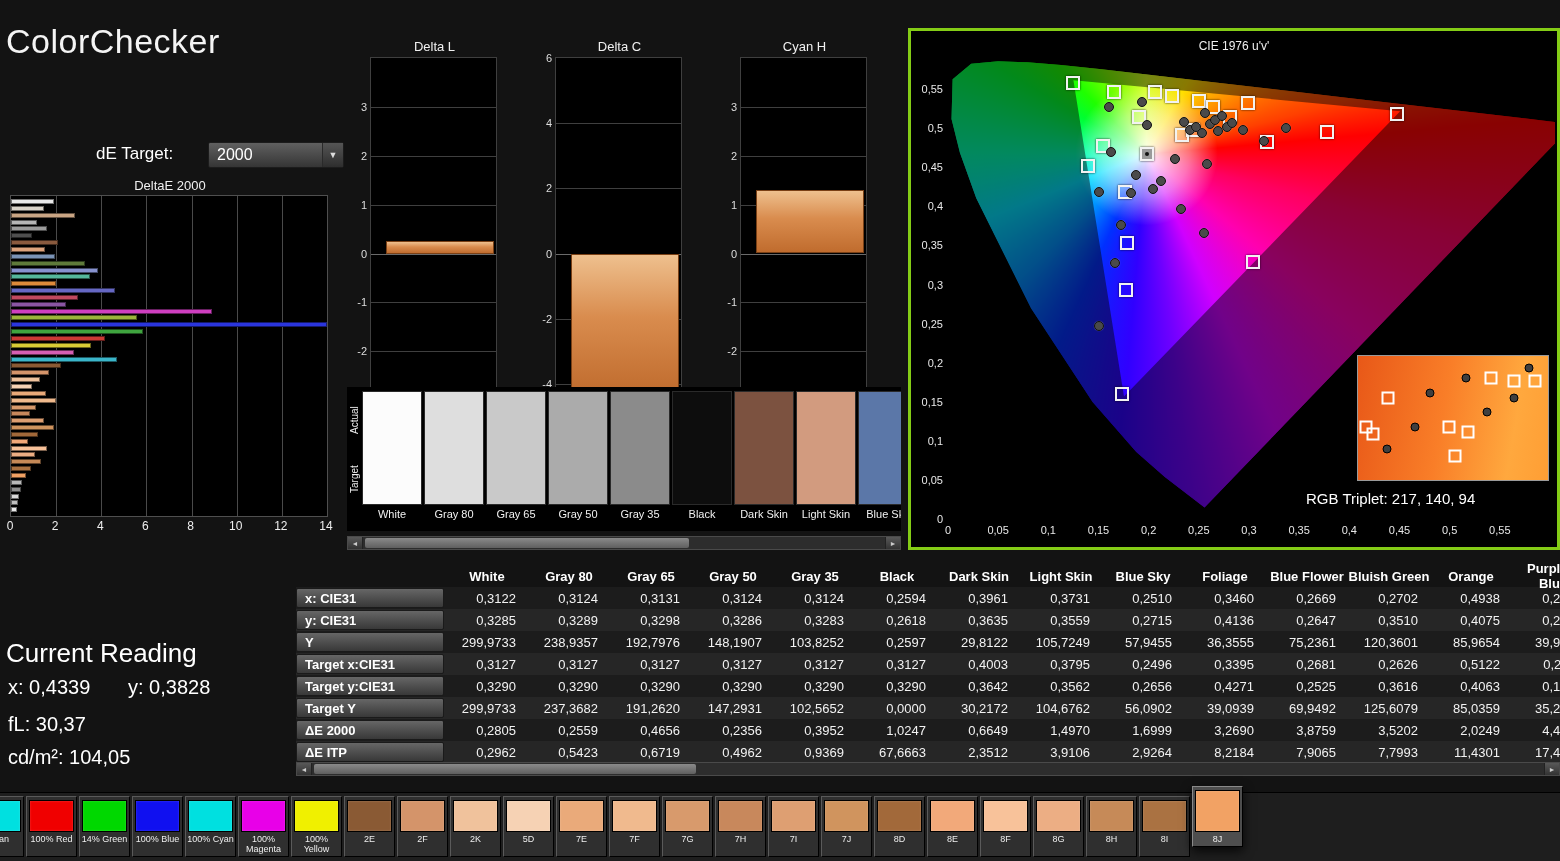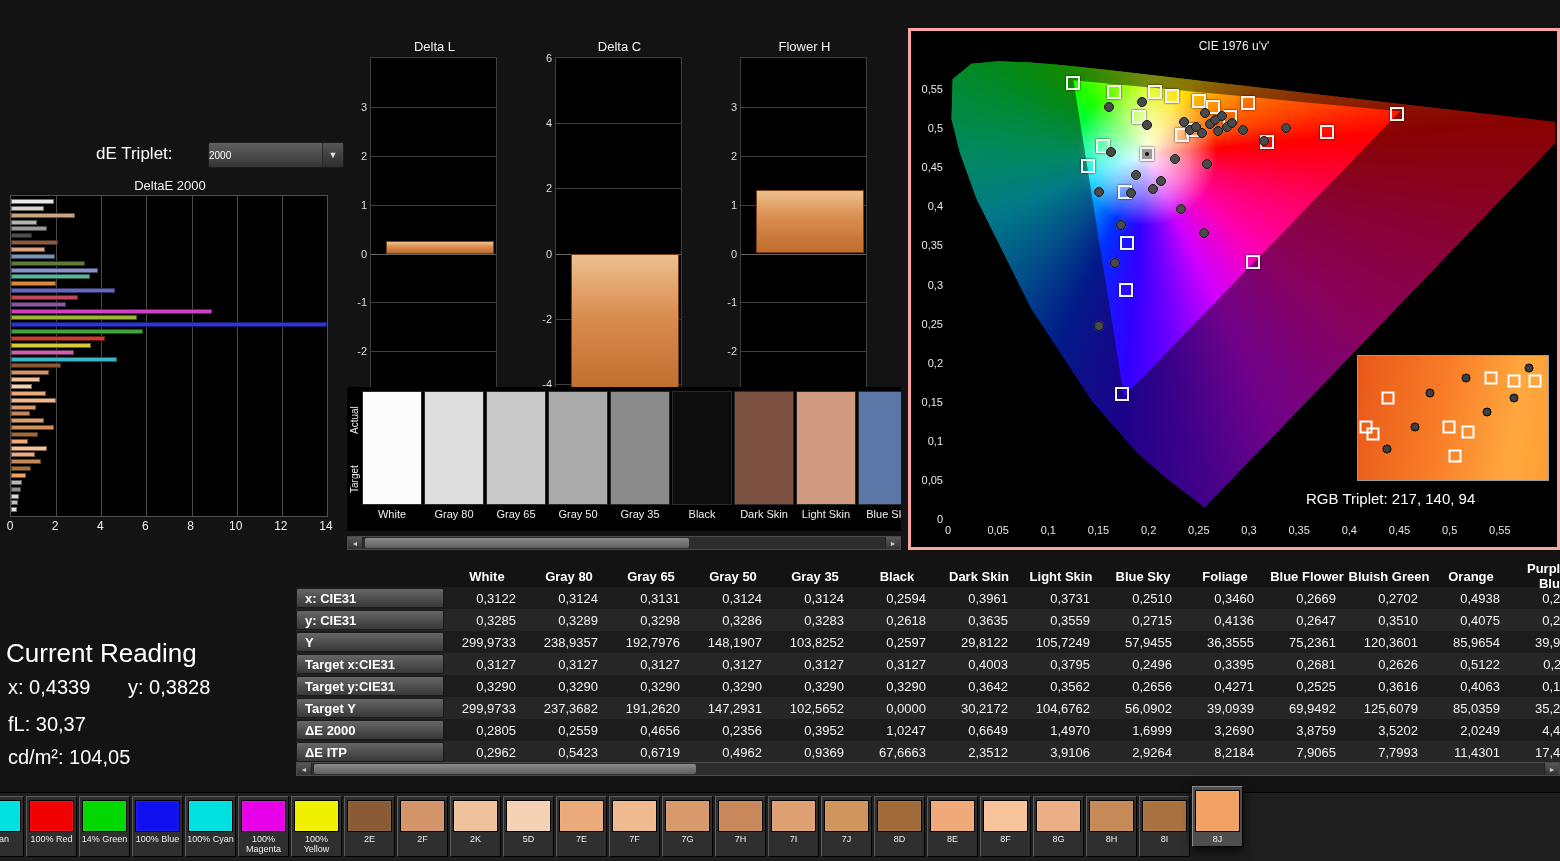--- a/index.html
+++ b/index.html
@@ -7,21 +7,21 @@
        font-family:"Liberation Sans",sans-serif;color:#fff;}
   #app{position:absolute;inset:0;background:#131313;}
 
   
   .page-title{position:absolute;left:6px;top:22px;font-size:34px;color:#f4f4f4;letter-spacing:.5px;}
   .desc{position:absolute;left:24px;top:80px;width:326px;font-size:15px;line-height:21px;text-align:center;color:#f0f0f0;}
   .formula-label{position:absolute;left:96px;top:144px;font-size:17px;}
   .dropdown{position:absolute;left:208px;top:142px;width:136px;height:26px;box-sizing:border-box;
             background:linear-gradient(#606060,#353535);border:1px solid #1c1c1c;border-radius:2px;
             display:flex;align-items:center;}
-  .dropdown .val{flex:1;font-size:10px;color:#fff;}
+  .dropdown .val{flex:1;padding-left:8px;font-size:16px;color:#fff;}
   .dropdown .arrow{width:20px;height:100%;display:flex;align-items:center;justify-content:center;
                    font-size:9px;color:#ddd;border-left:1px solid #2a2a2a;background:linear-gradient(#555,#2e2e2e);}
 
   
   .deltae-title{position:absolute;left:0;top:178px;width:340px;text-align:center;font-size:13px;color:#f0f0f0;}
   #deltae-plot{position:absolute;left:10px;top:195px;width:318px;height:322px;background:#000;
                border:1px solid #4f4f4f;box-sizing:border-box;overflow:hidden;}
   .vgl{position:absolute;top:0;bottom:0;width:1px;background:#4a4a4a;}
   .debar{position:absolute;left:0;height:5px;border:1px solid rgba(0,0,0,.5);box-sizing:border-box;}
   #deltae-xticks{position:absolute;left:10px;top:519px;width:330px;height:14px;}
@@ -50,21 +50,21 @@
   
   .hscroll{position:absolute;height:14px;background:#2d2d2d;border:1px solid #4a4a4a;box-sizing:border-box;display:flex;}
   .sbtn{width:14px;background:linear-gradient(#585858,#333);border-right:1px solid #222;font-size:7px;color:#ccc;
         display:flex;align-items:center;justify-content:center;flex:0 0 auto;}
   .sbtn.right{border-right:none;border-left:1px solid #222;}
   .strack{flex:1;position:relative;}
   .sthumb{position:absolute;top:1px;bottom:1px;background:linear-gradient(#8a8a8a,#5f5f5f);border-radius:2px;}
 
   
   #cie-panel{position:absolute;left:908px;top:28px;width:652px;height:522px;box-sizing:border-box;
-             background:#000;border:3px solid #fca5a5;overflow:hidden;}
+             background:#000;border:3px solid #84cc16;overflow:hidden;}
   .cie-title{position:absolute;top:8px;left:0;width:100%;text-align:center;font-size:12px;color:#f0f0f0;}
   #cie-plot{position:absolute;left:37px;top:20px;width:607px;height:469px;}
   .cie-gamut{position:absolute;inset:0;clip-path:url(#horseshoeClip);
     background:conic-gradient(from 0deg at 32.7% 22%,
       #d8ff20 0deg,#ffe000 30deg,#ff9000 55deg,#ff4000 75deg,#ff0000 85deg,#ff0060 105deg,
       #ff00b0 130deg,#d000ff 155deg,#7000ff 172deg,#3000ff 185deg,#0030ff 205deg,#0090ff 225deg,
       #00e0ff 248deg,#00ffb0 270deg,#00ff70 285deg,#00ff30 300deg,#20ff00 315deg,#80ff00 335deg,#d8ff20 360deg);}
   .cie-white{position:absolute;inset:0;clip-path:url(#horseshoeClip);
     background:radial-gradient(circle 95px at 32.7% 22%,rgba(255,255,255,.95) 0%,rgba(255,255,255,.45) 45%,rgba(255,255,255,0) 75%);}
   .cie-dim{position:absolute;inset:0;}
@@ -121,21 +121,22 @@
 <svg width="0" height="0" style="position:absolute">
   <defs>
     <clipPath id="horseshoeClip" clipPathUnits="objectBoundingBox">
       <path transform="scale(0.0016529,0.0016667)" d="M255.7 584.1 L216.1 545.1 L187.7 512.9 L144.1 449 L82.8 329.2 L28.2 188.3 L11.9 130.1 L3.5 86.9 L4.6 36.2 L23.1 16.3 L50 13.2 L79.2 14.4 L112.7 17.9 L153.1 23.4 L202.6 30.6 L262.3 39.6 L331.6 49.9 L403.5 60.7 L520.2 78.1 L600.5 90.1 L623.4 93.5 Z"></path>
     </clipPath>
   </defs>
 </svg>
 
 <div id="app">
 
-  <div class="formula-label">dE Triplet:</div>
+  <div class="page-title">ColorChecker</div>
+  <div class="formula-label">dE Target:</div>
   <div class="dropdown">
     <div class="val">2000</div>
     <div class="arrow">▼</div>
   </div>
 
   <div class="deltae-title">DeltaE 2000</div>
   <div id="deltae-plot">
       <div class="vgl" style="left: 14.2857%;"></div>
       <div class="vgl" style="left: 28.5714%;"></div>
       <div class="vgl" style="left: 42.8571%;"></div>
@@ -236,21 +237,21 @@
     <div class="mini-plot" style="position:absolute;inset:0;">
         <div class="hgl" style="top: 16.6667%;"></div>
         <div class="hgl" style="top: 33.3333%;"></div>
         <div class="hgl zero" style="top: 50%;"></div>
         <div class="hgl" style="top: 66.6667%;"></div>
         <div class="hgl" style="top: 83.3333%;"></div>
         <div class="mini-bar" style="top: 50%; height: 35.8333%;"></div>
       </div>
   </div>
   <div class="mini" id="dh" style="left:740px">
-    <div class="mini-title">Flower H</div>
+    <div class="mini-title">Cyan H</div>
     <div class="mini-ylabels">
         <div class="mini-ytick" style="top: calc(12.5% - 6px);">3</div>
         <div class="mini-ytick" style="top: calc(25% - 6px);">2</div>
         <div class="mini-ytick" style="top: calc(37.5% - 6px);">1</div>
         <div class="mini-ytick" style="top: calc(50% - 6px);">0</div>
         <div class="mini-ytick" style="top: calc(62.5% - 6px);">-1</div>
         <div class="mini-ytick" style="top: calc(75% - 6px);">-2</div>
         <div class="mini-ytick" style="top: calc(87.5% - 6px);">-3</div>
       </div>
     <div class="mini-plot" style="position:absolute;inset:0;">

